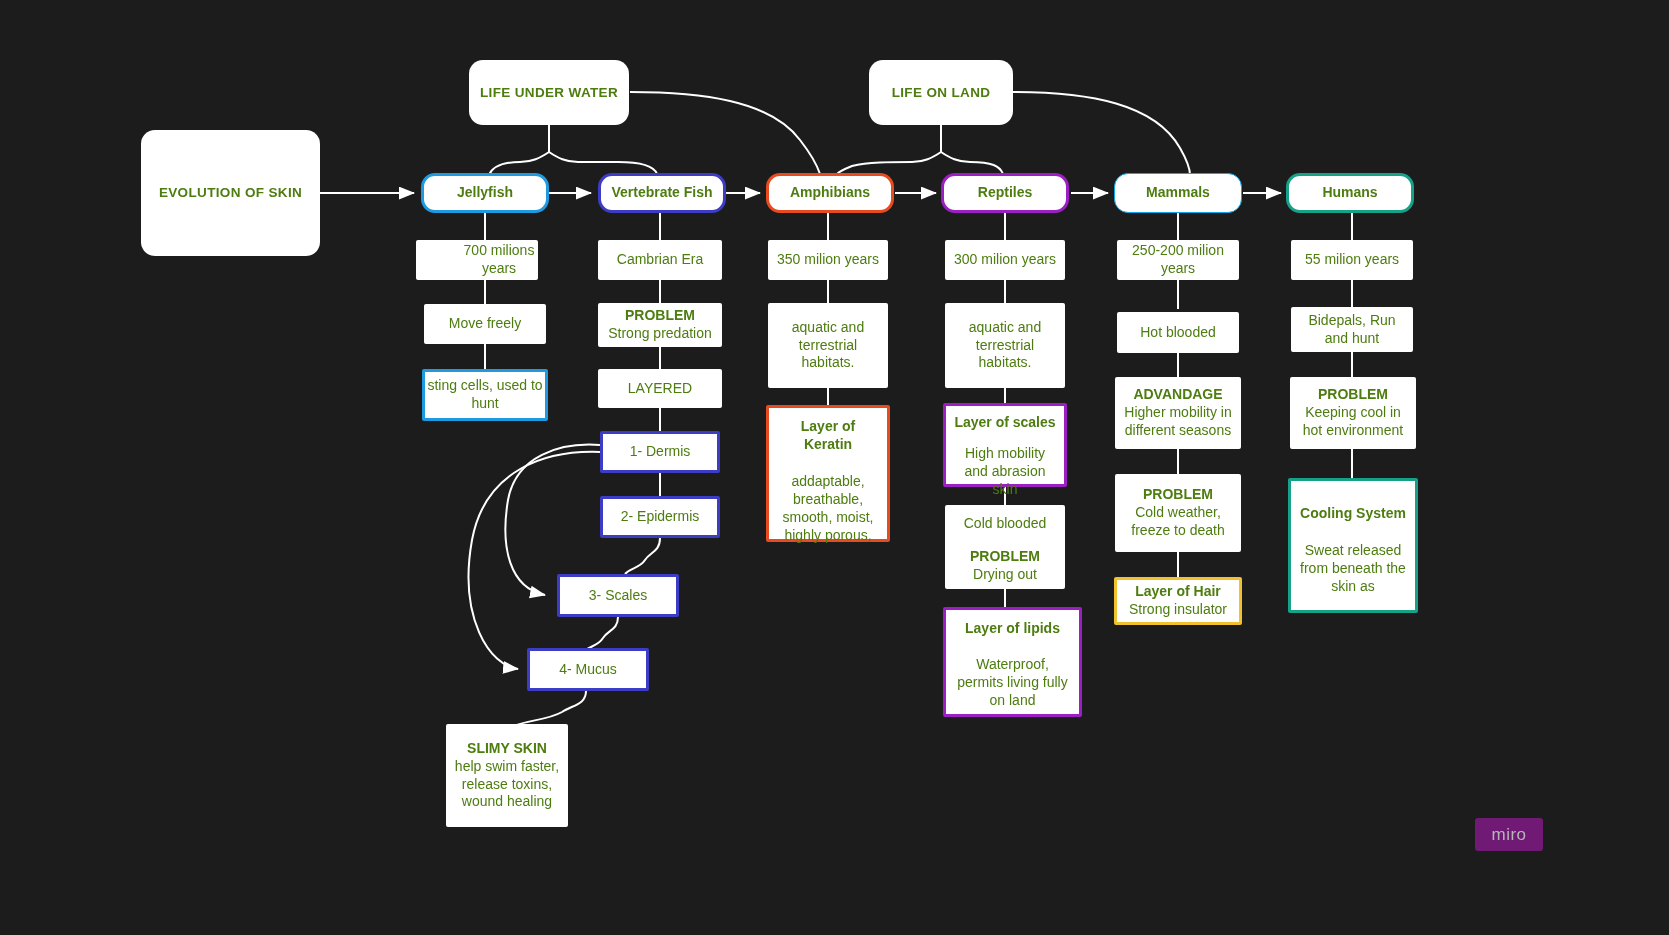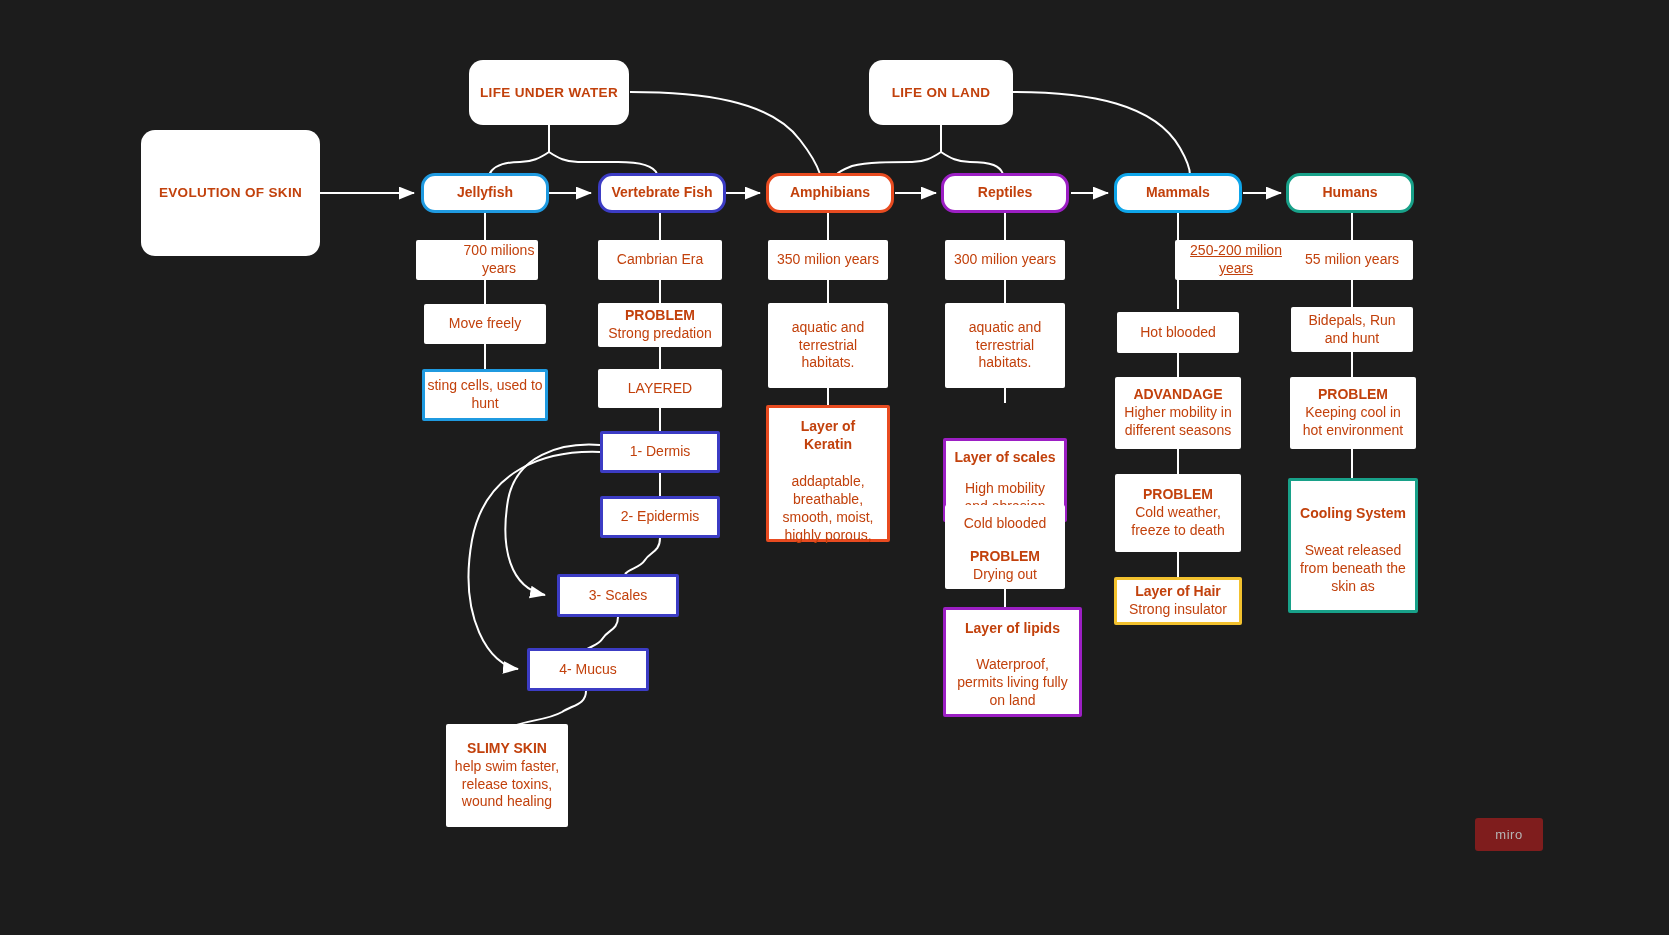--- a/index.html
+++ b/index.html
@@ -7,44 +7,44 @@
     width:1669px;height:935px;
     background:#1c1c1c;
     font-family:"Liberation Sans","DejaVu Sans",sans-serif;
     overflow:hidden;
     position:relative;
   }
   #canvas{position:absolute;left:0;top:0;width:1669px;height:935px;}
   .node{
     position:absolute;
     background:#ffffff;
-    color:#c2410c;
+    color:#4d7c0f;
     box-sizing:border-box;
     display:flex;
     flex-direction:column;
     align-items:center;
     justify-content:center;
     text-align:center;
     line-height:1.28;
     z-index:3;
   }
   
   .card-round{border-radius:14px;}
   .card-sq{border-radius:2px;}
   .title-strong{font-weight:bold;letter-spacing:.35px;}
   .t13{font-size:13.5px;}
   .t14{font-size:14px;}
   .plain{font-weight:normal;}
   .b{font-weight:bold;}
   svg.wires{position:absolute;left:0;top:0;width:1669px;height:935px;z-index:1;pointer-events:none;}
   .mirotag{
     position:absolute;left:1475px;top:818px;width:68px;height:33px;
-    background:#7f1d1d;border-radius:3px;
+    background:#701a75;border-radius:3px;
     display:flex;align-items:center;justify-content:center;
-    color:#b6b6b6;font-size:13px;letter-spacing:.5px;
+    color:#b6b6b6;font-size:17px;letter-spacing:.5px;
     z-index:5;
   }
 </style>
 </head>
 <body>
 
 <div id="canvas">
 
   <svg class="wires" viewBox="0 0 1669 935">
     <defs>
@@ -139,21 +139,21 @@
   </div>
 
   <div class="node card-round" style="left:766px;top:173px;width:128px;height:40px;border:3px solid #e84b20;">
     <span class="b t14">Amphibians</span>
   </div>
 
   <div class="node card-round" style="left:941px;top:173px;width:128px;height:40px;border:3px solid #9c1fc4;">
     <span class="b t14">Reptiles</span>
   </div>
 
-  <div class="node card-round" style="left:1114px;top:173px;width:128px;height:40px;border:3px solid #0ea5e9;">
+  <div class="node card-round" style="left:1114px;top:173px;width:128px;height:40px;border:1px solid #0ea5e9;">
     <span class="b t14">Mammals</span>
   </div>
 
   <div class="node card-round" style="left:1286px;top:173px;width:128px;height:40px;border:3px solid #18a189;">
     <span class="b t14">Humans</span>
   </div>
 
   <div class="node card-sq" style="left:416px;top:240px;width:122px;height:40px;padding-left:44px;">
     <span class="plain t14">700 milions years</span>
   </div>
@@ -214,37 +214,37 @@
   </div>
 
   <div class="node card-sq" style="left:945px;top:240px;width:120px;height:40px;">
     <span class="plain t14">300 milion years</span>
   </div>
 
   <div class="node card-sq" style="left:945px;top:303px;width:120px;height:85px;padding:0 6px;">
     <span class="plain t14">aquatic and terrestrial habitats.</span>
   </div>
 
-  <div class="node card-sq" style="left:943px;top:403px;width:124px;height:84px;padding:0 8px;border:3px solid #9c1fc4;justify-content:flex-start;margin-top:35px;">
+  <div class="node card-sq" style="left:943px;top:403px;width:124px;height:84px;padding:0 8px;border:3px solid #9c1fc4;justify-content:flex-start;">
     <span class="b t14" style="margin-top:8px;">Layer of scales</span>
     <span class="plain t14" style="margin-top:13px;">High mobility and abrasion skin</span>
   </div>
 
   <div class="node card-sq" style="left:945px;top:505px;width:120px;height:84px;padding:0 6px;justify-content:flex-start;">
     <span class="plain t14" style="margin-top:10px;">Cold blooded</span>
     <span class="b t14" style="margin-top:15px;">PROBLEM</span>
     <span class="plain t14">Drying out</span>
   </div>
 
   <div class="node card-sq" style="left:943px;top:607px;width:139px;height:110px;padding:0 8px;border:3px solid #9c1fc4;justify-content:flex-start;">
     <span class="b t14" style="margin-top:10px;">Layer of lipids</span>
     <span class="plain t14" style="margin-top:18px;">Waterproof, permits living fully on land</span>
   </div>
 
-  <div class="node card-sq" style="left:1175px;top:240px;width:122px;height:40px;text-decoration:underline;">
+  <div class="node card-sq" style="left:1117px;top:240px;width:122px;height:40px;">
     <span class="plain t14">250-200 milion years</span>
   </div>
 
   <div class="node card-sq" style="left:1117px;top:312px;width:122px;height:41px;">
     <span class="plain t14">Hot blooded</span>
   </div>
 
   <div class="node card-sq" style="left:1115px;top:377px;width:126px;height:72px;padding:0 6px;">
     <span class="b t14">ADVANDAGE</span>
     <span class="plain t14">Higher mobility in different seasons</span>

